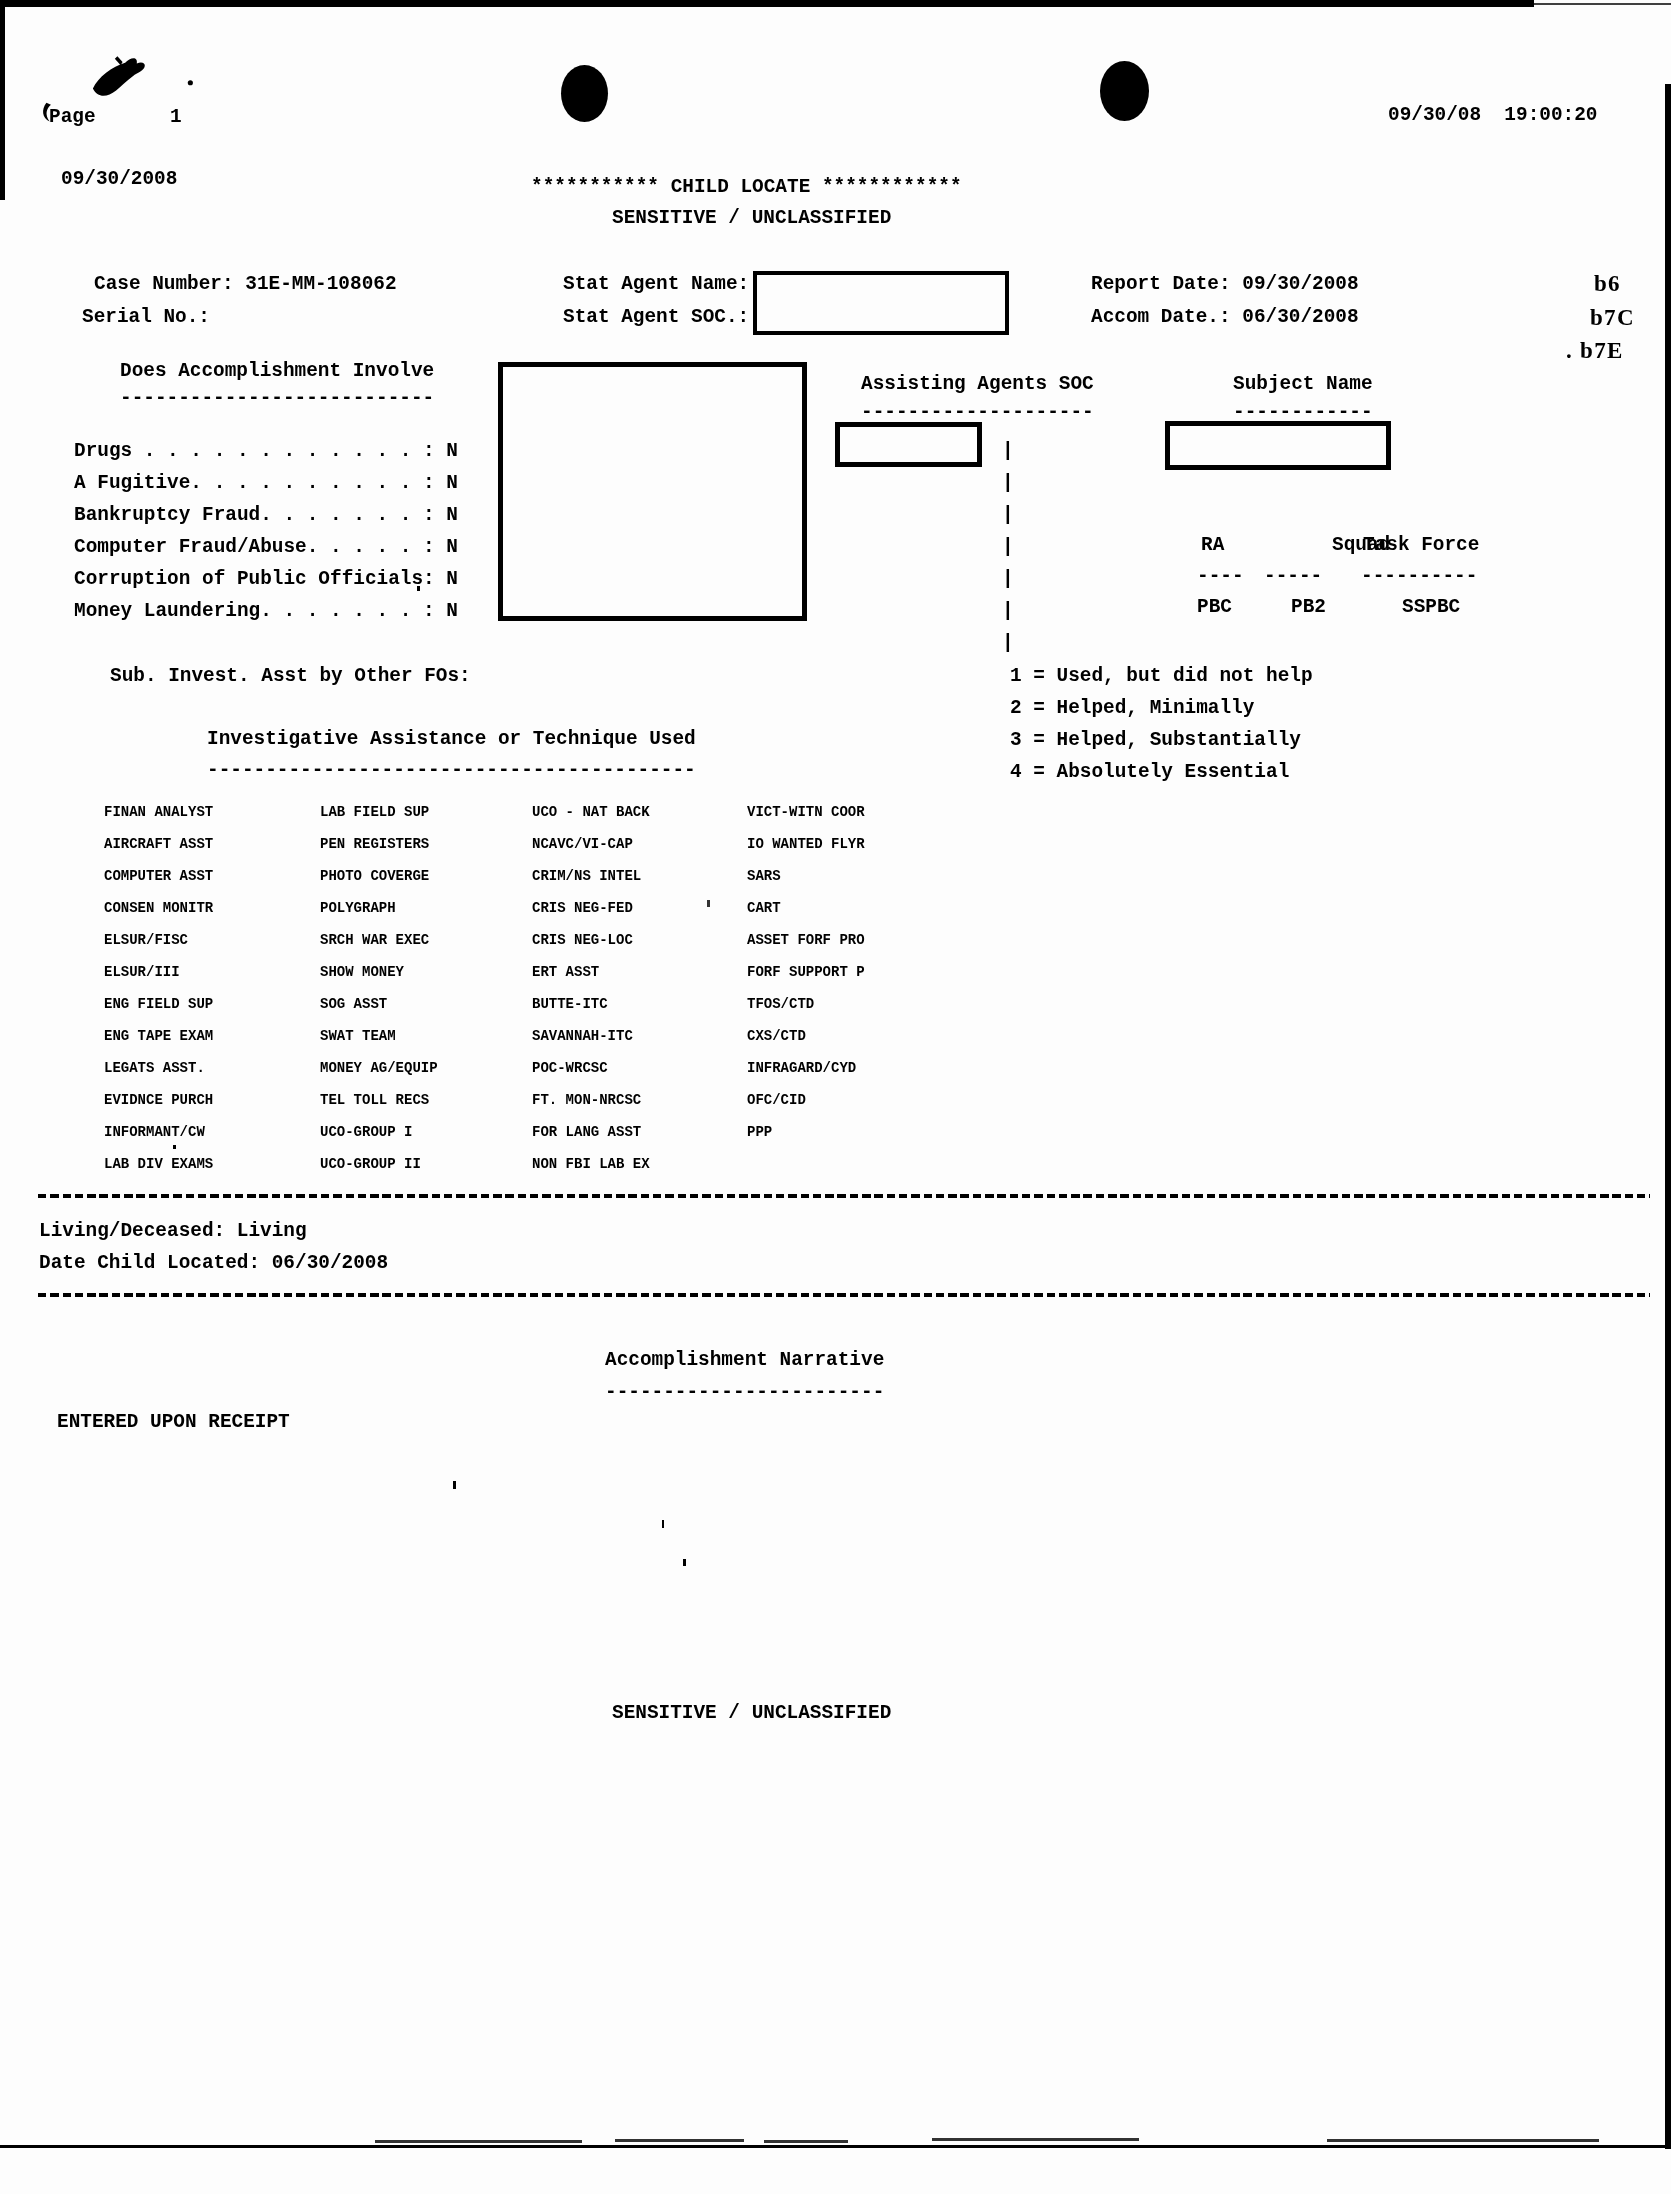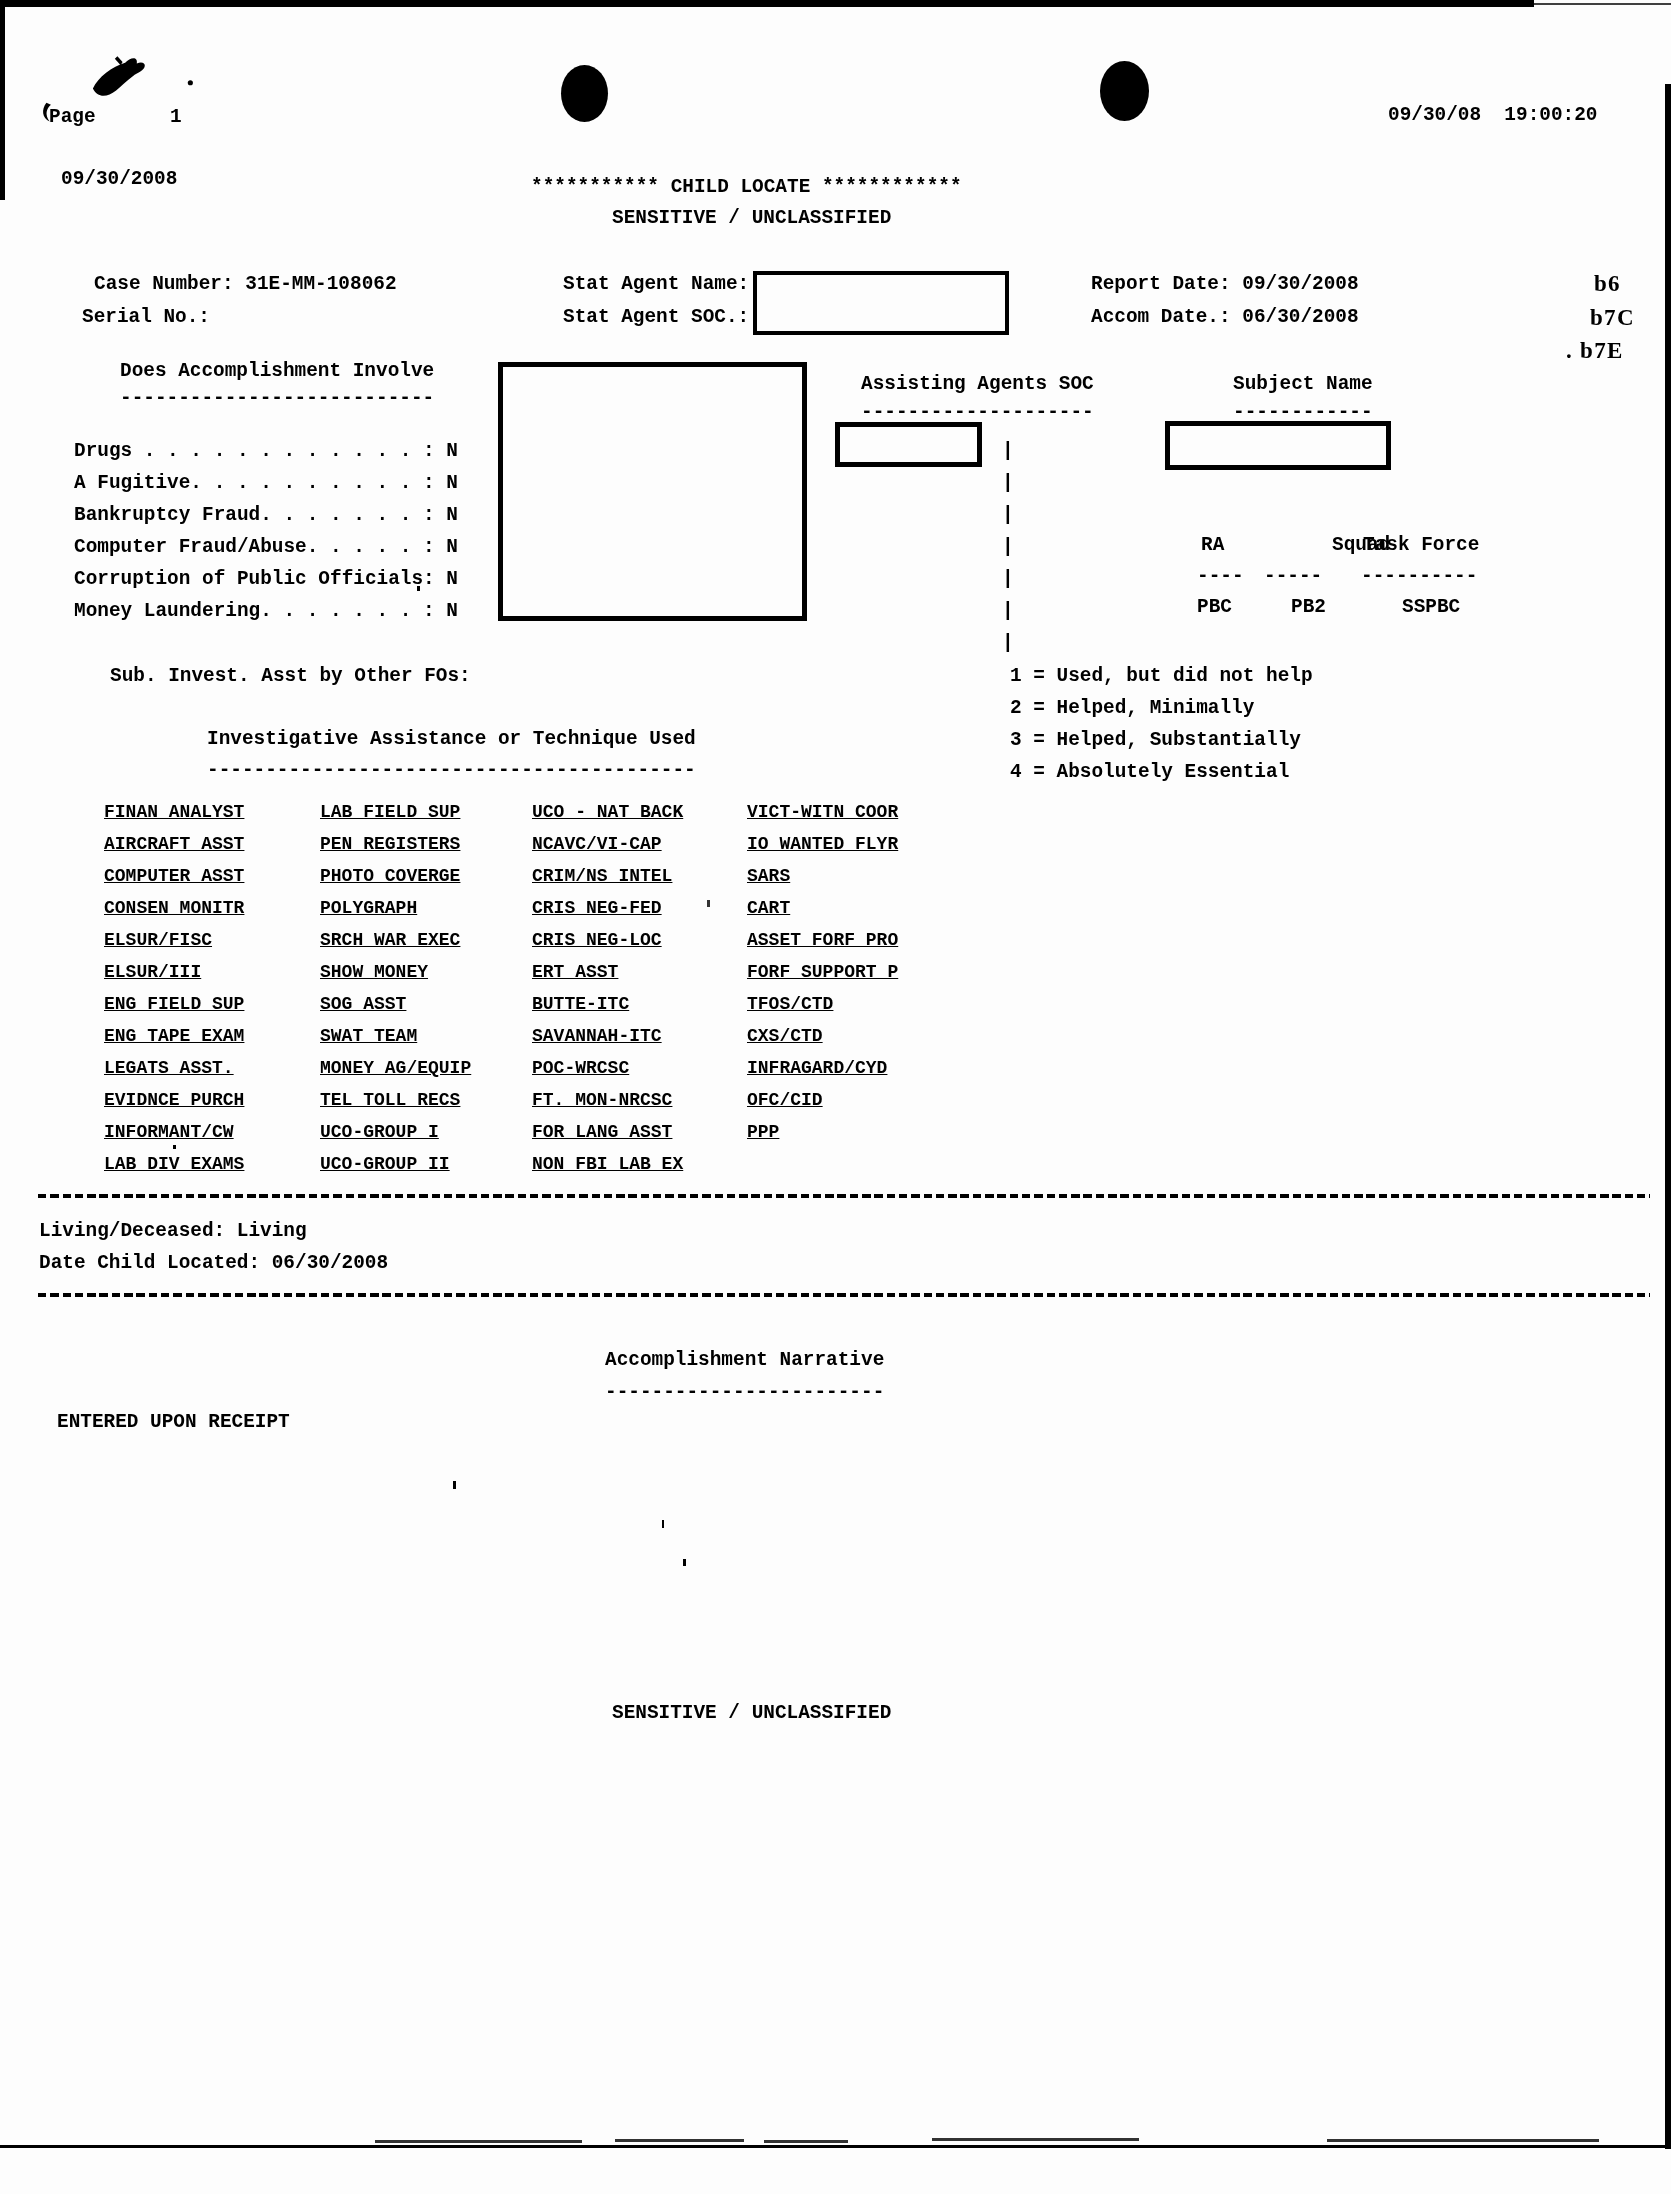--- a/index.html
+++ b/index.html
@@ -9,21 +9,21 @@
         font-weight:700;font-size:19.4px;line-height:1;white-space:pre;color:#000;}
   .exmpt{position:absolute;font-family:"Liberation Serif","DejaVu Serif",serif;
         font-weight:700;font-size:23px;line-height:1;white-space:pre;letter-spacing:1.3px;color:#000;}
   .redaction-box{position:absolute;border:4.5px solid #000;background:#fdfdfd;}
   .stack{position:absolute;}
   .stack > div{height:32px;font-family:"Liberation Mono","DejaVu Sans Mono",monospace;
         font-weight:700;font-size:19.4px;line-height:32px;white-space:pre;color:#000;}
   #technique-grid{position:absolute;left:104px;top:796px;display:grid;
         grid-template-columns:216px 212px 215px 233px;grid-auto-rows:32px;}
   #technique-grid .cell{font-family:"Liberation Mono","DejaVu Sans Mono",monospace;
-        font-weight:700;font-size:18px;line-height:32px;white-space:pre;color:#000;text-decoration:underline;}
+        font-weight:700;font-size:14px;line-height:32px;white-space:pre;color:#000;}
   .dashrule{position:absolute;height:3.9px;
         background:repeating-linear-gradient(90deg,#000 0,#000 8.4px,transparent 8.4px,transparent 12.3px);}
   .artifact{position:absolute;background:#000;}
   .holepunch{position:absolute;background:#000;border-radius:50%;}
   #footer-id{position:absolute;font-family:"Liberation Sans","DejaVu Sans",sans-serif;
         font-weight:400;font-size:36px;line-height:1;color:#000;letter-spacing:0px;}
 </style>
 </head>
 <body>
 

